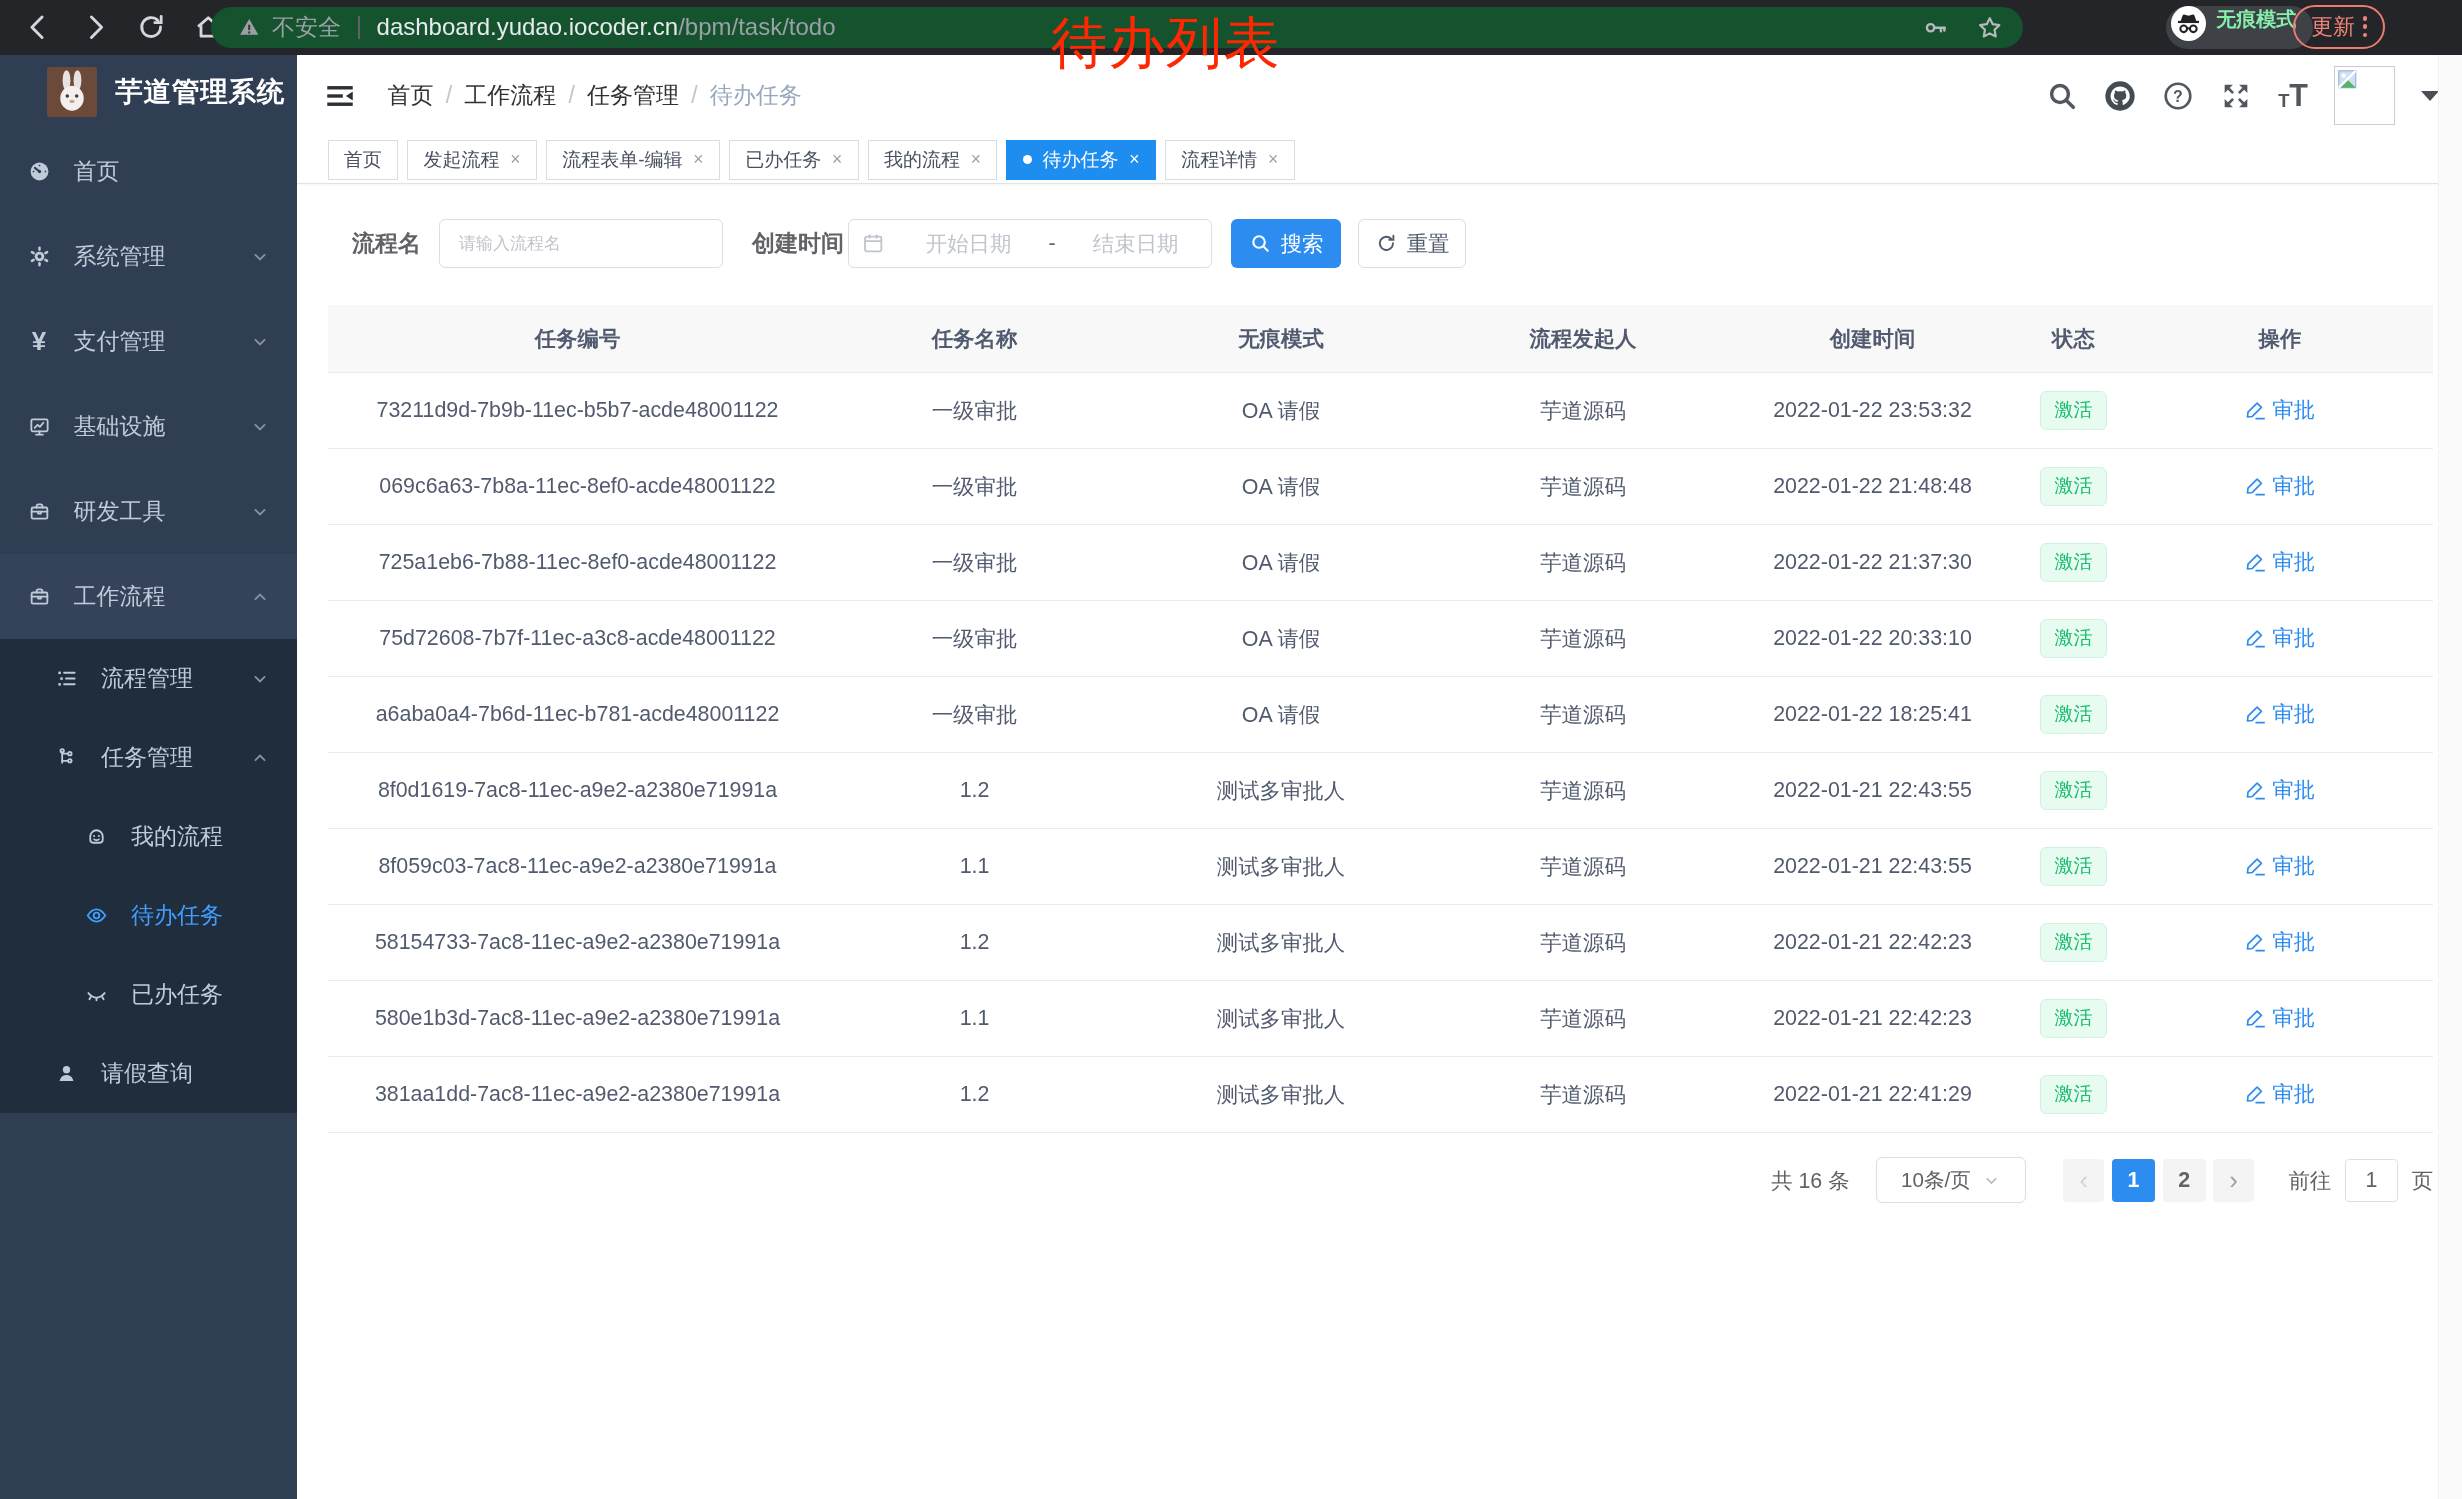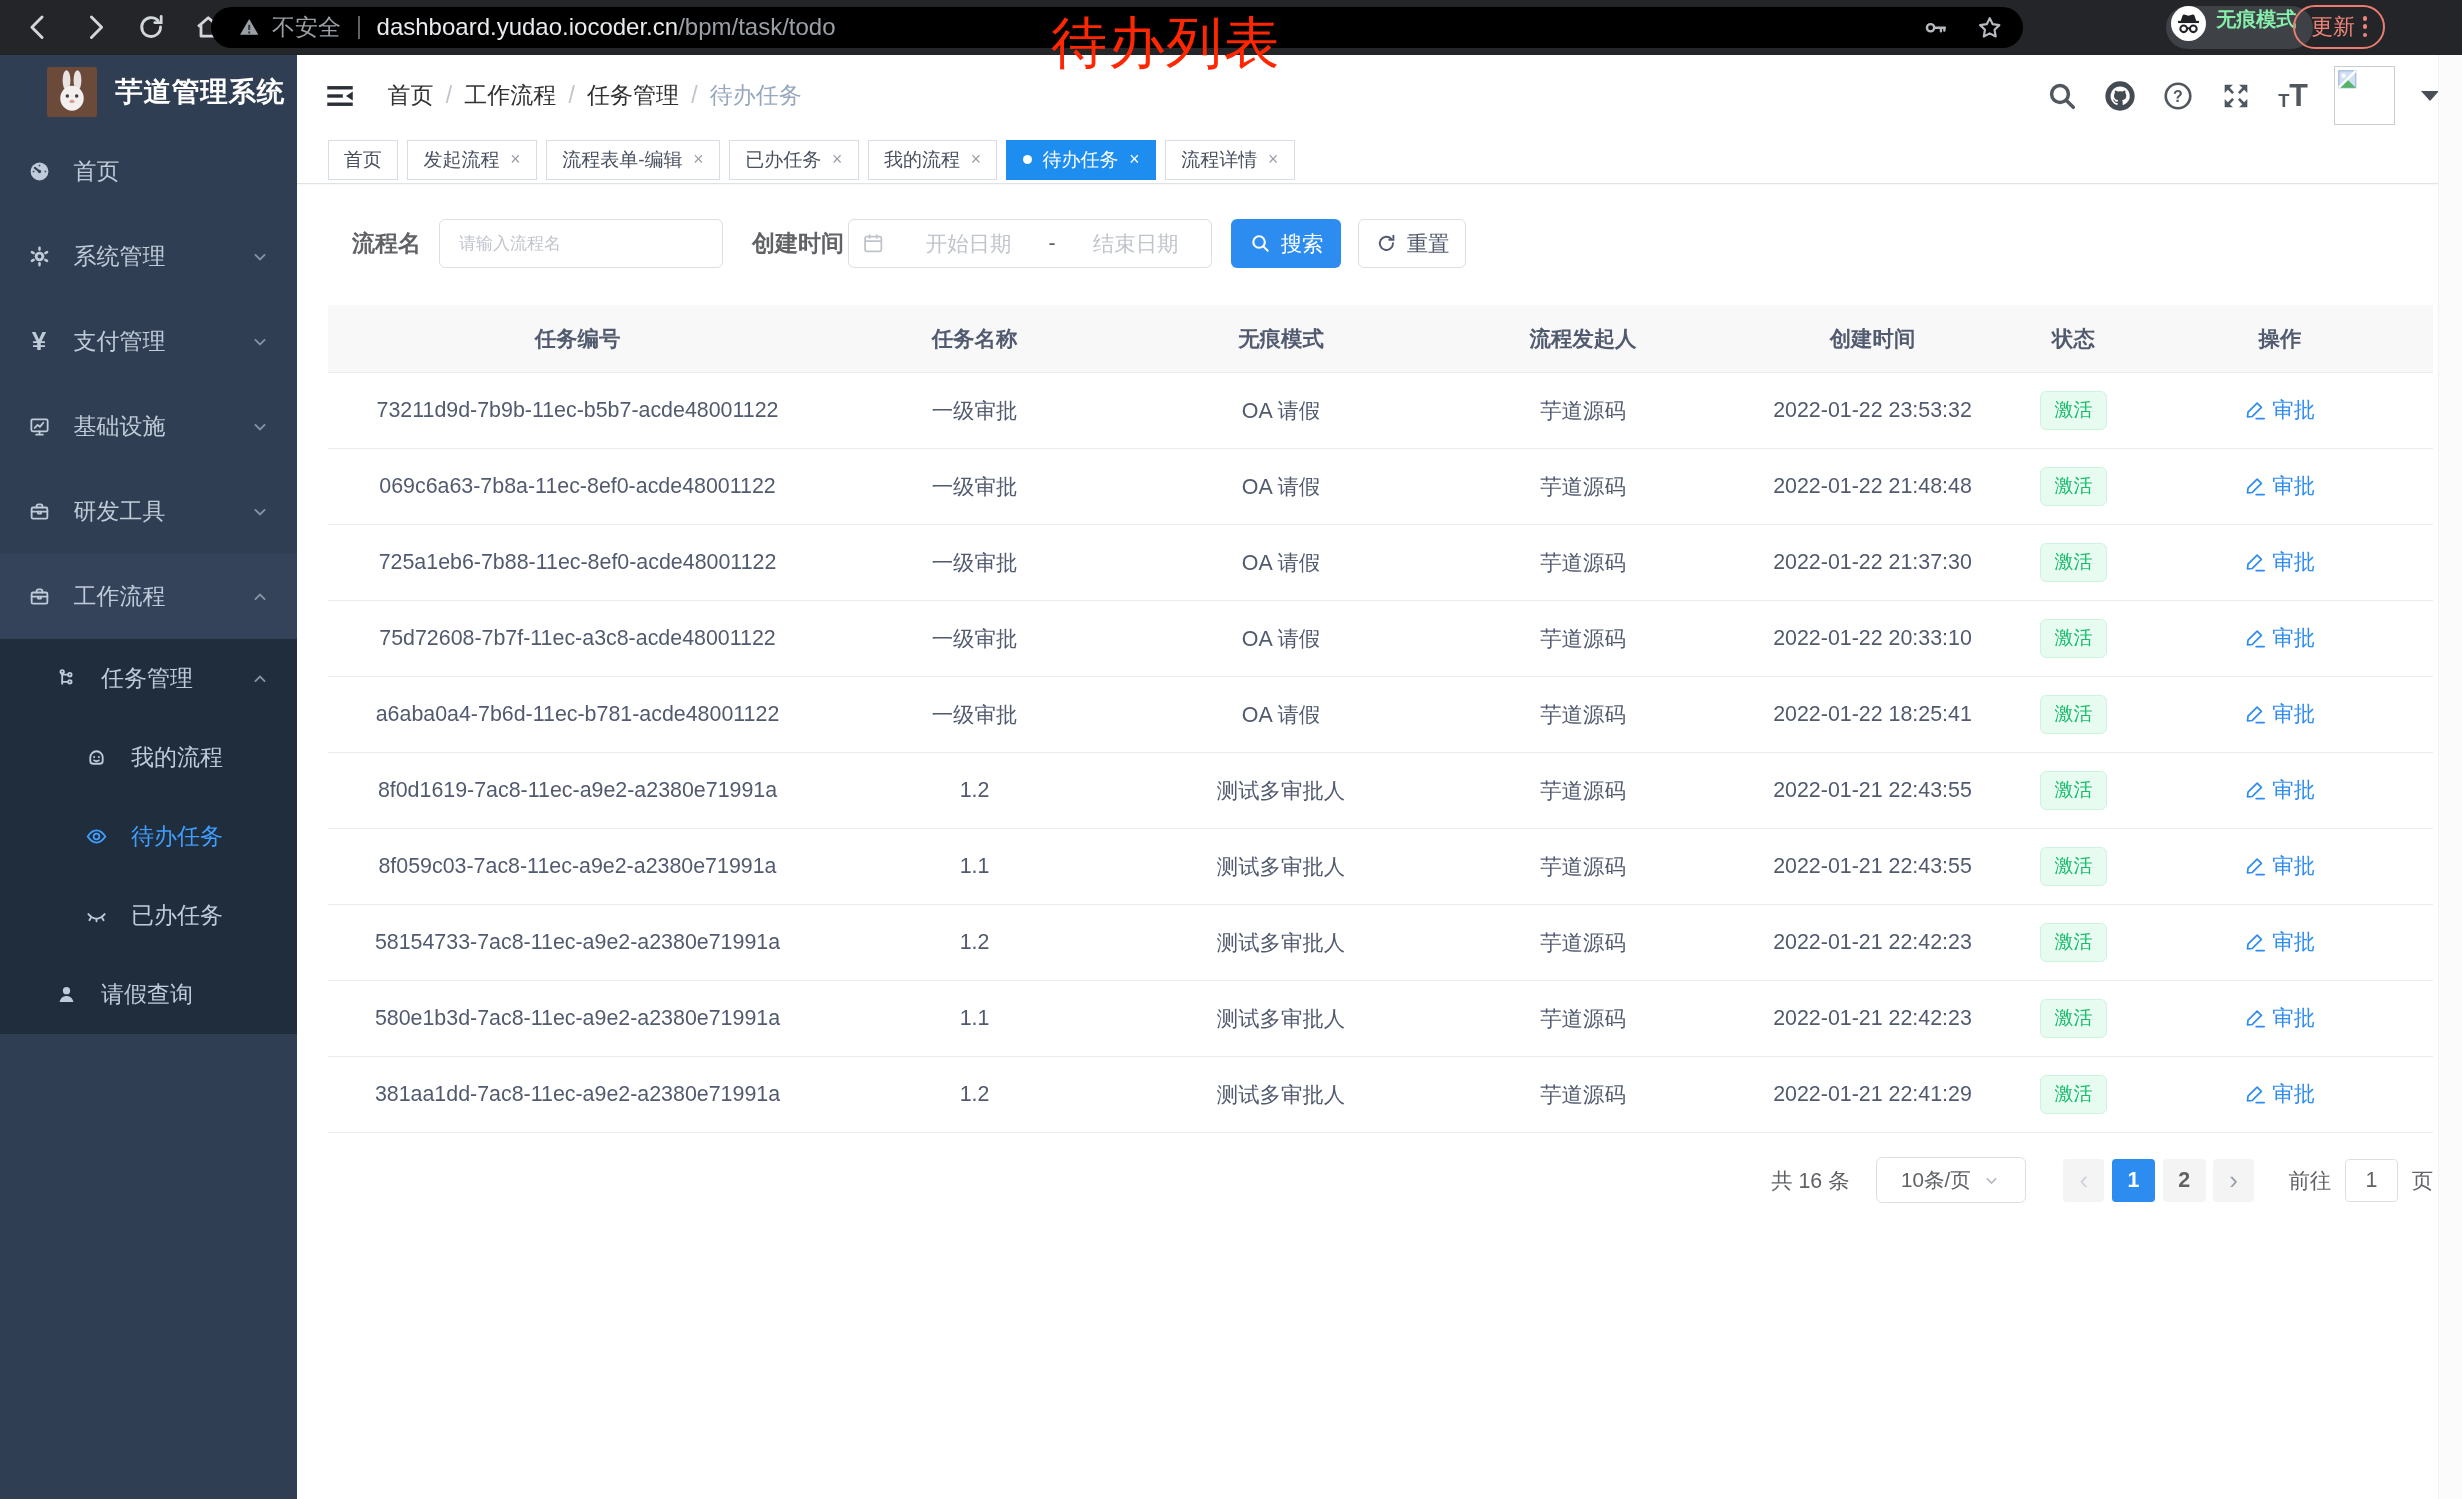--- a/index.html
+++ b/index.html
@@ -3,21 +3,21 @@
 <meta charset="utf-8">
 <style>
   html,body{margin:0;padding:0;}
   body{width:2462px;height:1500px;position:relative;overflow:hidden;background:#fff;
        font-family:"Liberation Sans","DejaVu Sans",sans-serif;-webkit-font-smoothing:antialiased;}
   svg{display:block}
   
   .chrome{position:absolute;left:0;top:0;width:2462px;height:55px;background:#232528;display:flex;align-items:center;z-index:5;}
   .nav-ic{width:30.5px;height:30.5px;color:#d3d6da;flex:0 0 auto;}
   .nav-ic svg{width:100%;height:100%;}
-  .urlbar{position:absolute;left:211px;top:6.9px;width:1812px;height:41px;border-radius:20.6px;background:#000000;
+  .urlbar{position:absolute;left:211px;top:6.9px;width:1812px;height:41px;border-radius:20.6px;background:#14532d;
           display:flex;align-items:center;box-sizing:border-box;padding:0 20px 0 26px;font-size:23px;color:#9aa0a6;}
   .urlbar .sec{margin-left:10.7px;}
   .urlbar .divider{width:1.5px;height:23px;background:#5f6368;margin:0 17px;}
   .urlbar .host{color:#e8eaed;font-size:24px;}
   .urlbar .path{color:#9aa0a6;font-size:24px;}
   .url-right{margin-left:auto;display:flex;align-items:center;gap:26px;color:#b6babf;}
   .url-right svg{width:27.5px;height:27.5px;}
   .incog{position:absolute;left:2166px;top:6.1px;height:43px;border-radius:21.4px;background:#3e4145;color:#86efac;
          display:flex;align-items:flex-start;gap:10.7px;padding:0 17px 0 4.6px;font-size:20px;font-weight:bold;}
   .incog .ic{width:35px;height:35px;}
@@ -299,20 +299,40 @@
             <rect x="3.8" y="7.8" width="16.4" height="11.7" rx="1.5"></rect>
             <path d="M9 7.8V6.2A1.7 1.7 0 0 1 10.7 4.5h2.6A1.7 1.7 0 0 1 15 6.2v1.6"></path>
             <path d="M3.8 12.2h16.4"></path>
             <path d="M10.5 12.2v2h3v-2"></path>
           </svg>
         </span>
         <span class="lbl">工作流程</span>
         <span class="chev">
           <svg viewBox="0 0 24 24" fill="none" stroke="currentColor" stroke-width="2.2" stroke-linecap="round">
             <path d="M6.5 14.5 12 9l5.5 5.5"></path>
+          </svg>
+        </span>
+      </div>
+      <div class="mi lvl2 sub">
+        <span class="ic">
+          <svg viewBox="0 0 24 24">
+            <g stroke="currentColor" stroke-width="2" stroke-linecap="round">
+              <path d="M9.5 6h11M11.5 12h9M9.5 18h11"></path>
+            </g>
+            <g fill="currentColor">
+              <rect x="3.5" y="4.8" width="2.6" height="2.6"></rect>
+              <rect x="5.5" y="10.8" width="2.6" height="2.6"></rect>
+              <rect x="3.5" y="16.8" width="2.6" height="2.6"></rect>
+            </g>
+          </svg>
+        </span>
+        <span class="lbl">流程管理</span>
+        <span class="chev">
+          <svg viewBox="0 0 24 24" fill="none" stroke="currentColor" stroke-width="2.2" stroke-linecap="round">
+            <path d="M6.5 9.5l5.5 5.5 5.5-5.5"></path>
           </svg>
         </span>
       </div>
       <div class="mi lvl2 sub">
         <span class="ic">
           <svg viewBox="0 0 24 24" fill="none" stroke="currentColor" stroke-width="1.9" stroke-linecap="round" stroke-linejoin="round">
             <path d="M7.5 6.5v11"></path>
             <path d="M7.5 8h6"></path>
             <path d="M7.5 15.5h6"></path>
             <circle cx="7.5" cy="5" r="1.8"></circle>

